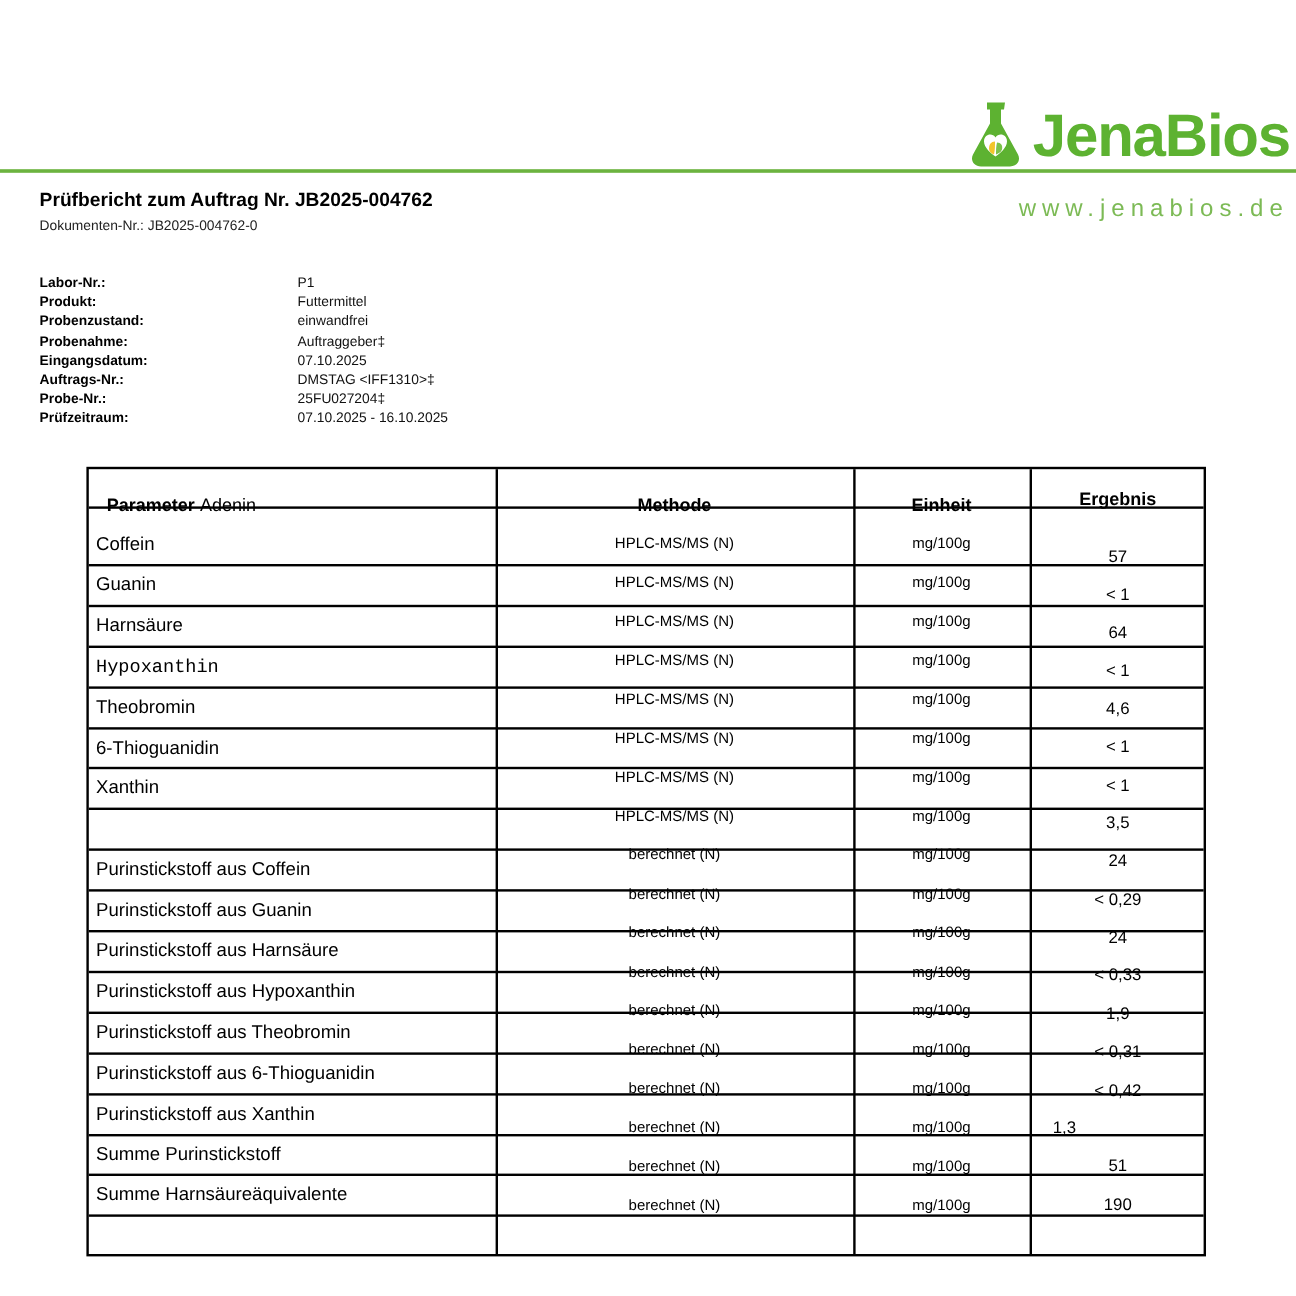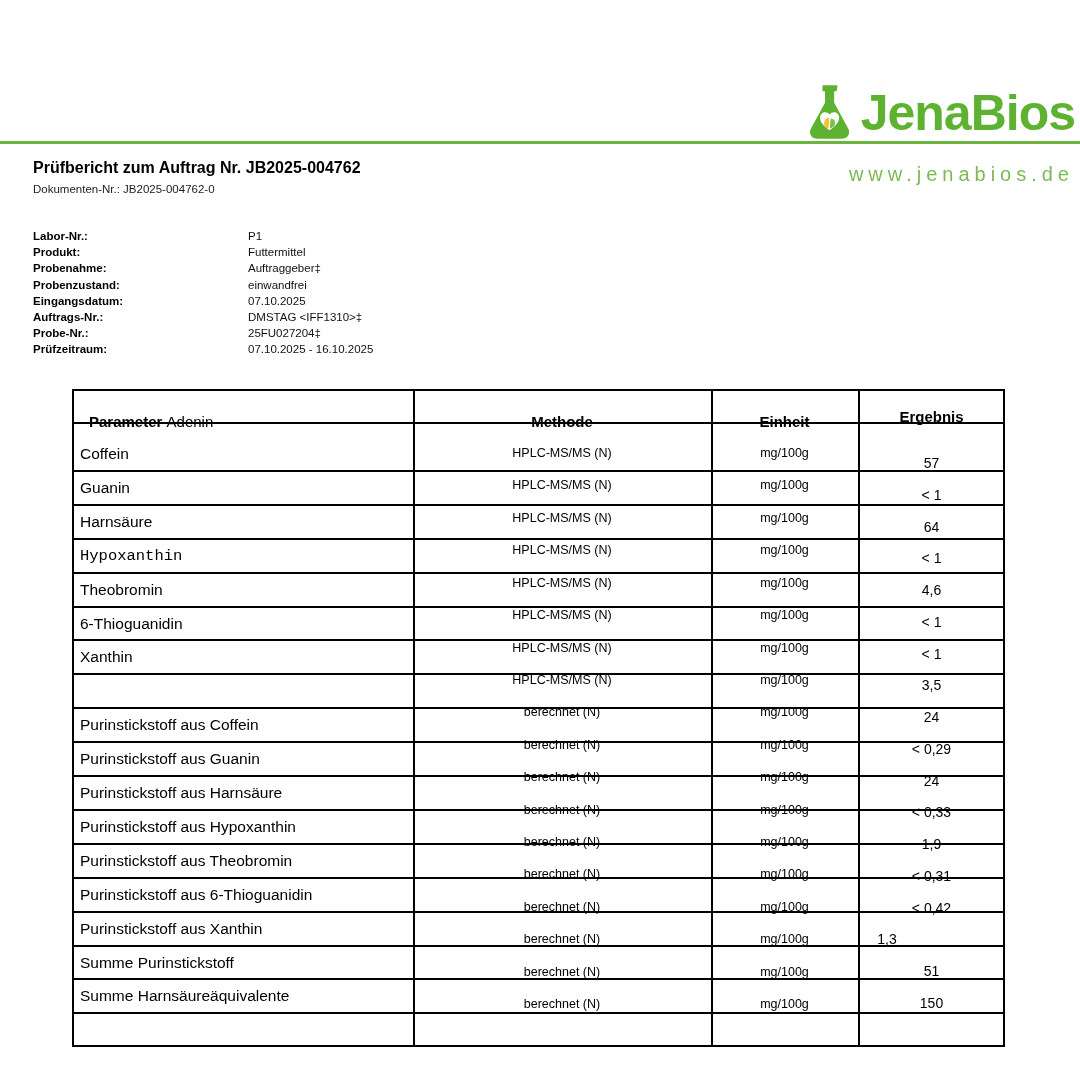--- a/index.html
+++ b/index.html
@@ -150,26 +150,26 @@
   <div class="meta" id="meta-block">
       <div class="meta-row">
         <div class="meta-label">Labor-Nr.:</div>
         <div class="meta-value">P1</div>
       </div>
       <div class="meta-row">
         <div class="meta-label">Produkt:</div>
         <div class="meta-value">Futtermittel</div>
       </div>
       <div class="meta-row">
+        <div class="meta-label">Probenzustand:</div>
+        <div class="meta-value">einwandfrei</div>
+      </div>
+      <div class="meta-row">
         <div class="meta-label">Probenahme:</div>
         <div class="meta-value">Auftraggeber‡</div>
-      </div>
-      <div class="meta-row">
-        <div class="meta-label">Probenzustand:</div>
-        <div class="meta-value">einwandfrei</div>
       </div>
       <div class="meta-row">
         <div class="meta-label">Eingangsdatum:</div>
         <div class="meta-value">07.10.2025</div>
       </div>
       <div class="meta-row">
         <div class="meta-label">Auftrags-Nr.:</div>
         <div class="meta-value">DMSTAG &lt;IFF1310&gt;‡</div>
       </div>
       <div class="meta-row">
@@ -275,16 +275,16 @@
       <div class="ocell einheit" style="left: 637px; width: 147px; top: 515.88px;">mg/100g</div>
       <div class="ocell ergebnis" style="left: 784px; width: 147px; top: 516.64px;">&lt; 0,42</div>
       <div class="ocell methode" style="left: 339px; width: 298px; top: 548.3px;">berechnet (N)</div>
       <div class="ocell einheit" style="left: 637px; width: 147px; top: 548.3px;">mg/100g</div>
       <div class="ocell ergebnis" style="left: 748px; width: 130px; top: 548.4px;">1,3</div>
       <div class="ocell methode" style="left: 339px; width: 298px; top: 580.72px;">berechnet (N)</div>
       <div class="ocell einheit" style="left: 637px; width: 147px; top: 580.72px;">mg/100g</div>
       <div class="ocell ergebnis" style="left: 784px; width: 147px; top: 580.16px;">51</div>
       <div class="ocell methode" style="left: 339px; width: 298px; top: 613.14px;">berechnet (N)</div>
       <div class="ocell einheit" style="left: 637px; width: 147px; top: 613.14px;">mg/100g</div>
-      <div class="ocell ergebnis" style="left: 784px; width: 147px; top: 611.92px;">150</div>
+      <div class="ocell ergebnis" style="left: 784px; width: 147px; top: 611.92px;">190</div>
     </div>
 
 </div>
 
 </body></html>

